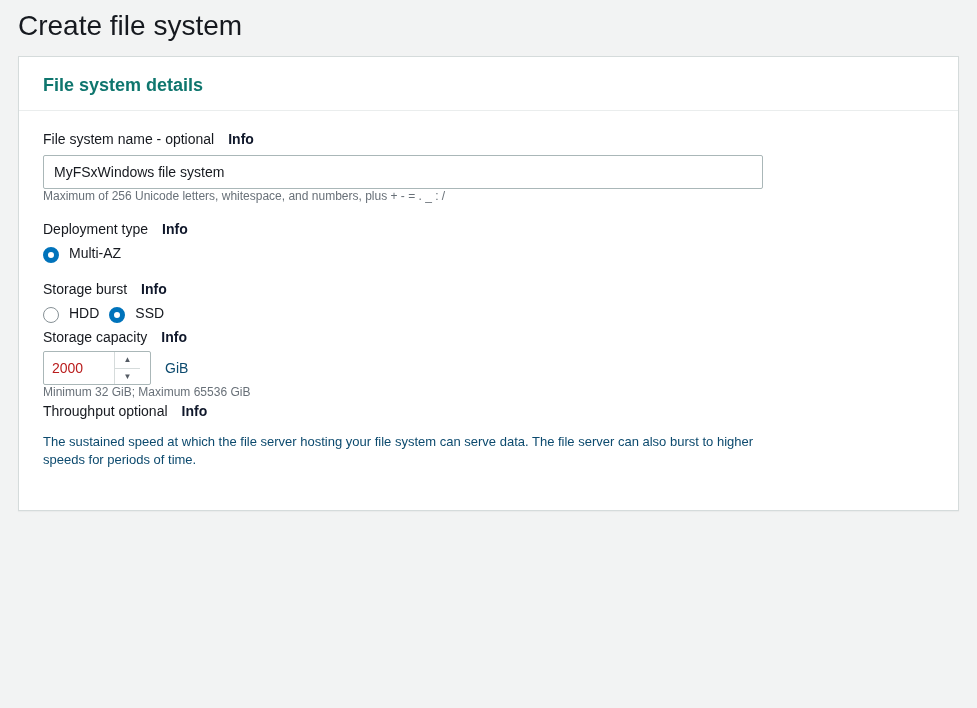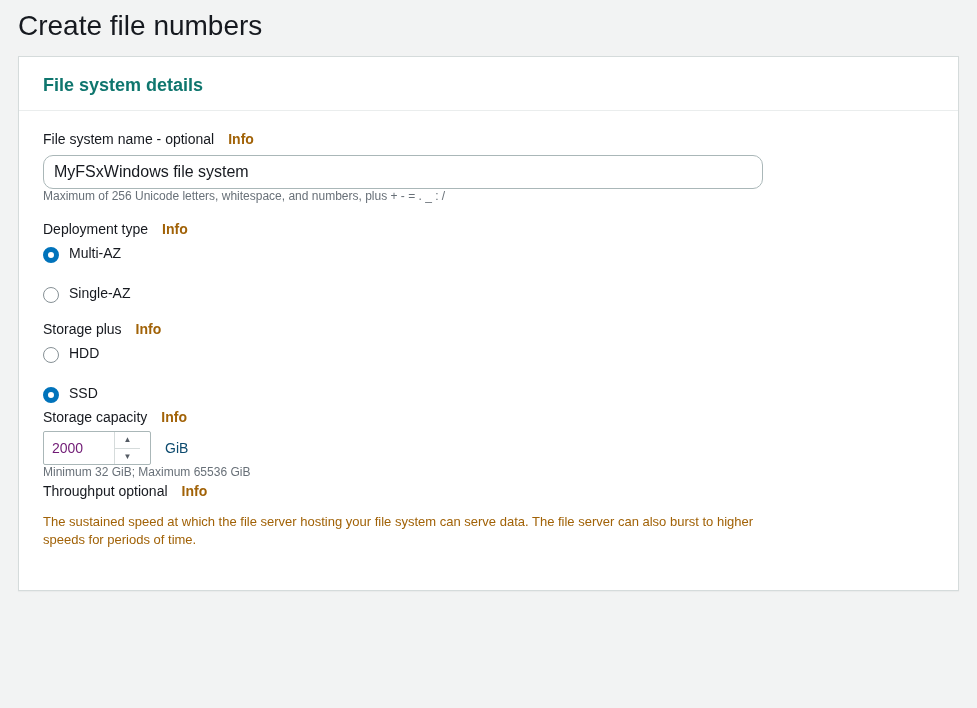--- a/index.html
+++ b/index.html
@@ -48,46 +48,46 @@
     margin-bottom: 8px;
   }
   .label-row.nogap { margin-bottom: 4px; }
   .field-label {
     font-size: 14px;
     color: #16191f;
   }
   .info-link {
     font-size: 14px;
     font-weight: 700;
-    color: #a16207;
+    color: #0f172a;
     cursor: pointer;
   }
   .text-input {
     width: 720px;
     max-width: 100%;
     height: 34px;
     border: 1px solid #aab7b8;
-    border-radius: 10px;
+    border-radius: 2px;
     padding: 4px 10px;
-    font-size: 16px;
+    font-size: 14px;
     color: #16191f;
     background: #fff;
   }
   .helper {
     font-size: 12px;
     color: #687078;
   }
   .desc {
     font-size: 13px;
-    color: #a16207;
+    color: #0c4a6e;
     margin-top: 14px;
     max-width: 720px;
     line-height: 1.35;
   }
-  .radio-list { display: flex; flex-direction: column; gap: 22px; margin-top: 6px; }
+  .radio-list { display: flex; flex-direction: row; gap: 10px; margin-top: 6px; }
   .radio-item { display: flex; align-items: flex-start; gap: 10px; cursor: pointer; }
   .radio-item .text { display: flex; flex-direction: column; }
   .radio-item .r-label { font-size: 14px; color: #16191f; }
   .radio-item .r-sub { font-size: 13px; color: #687078; margin-top: 2px; }
   .radio-circle {
     width: 16px; height: 16px;
     border: 1px solid #879196;
     border-radius: 50%;
     flex: 0 0 auto;
     margin-top: 2px;
@@ -102,21 +102,21 @@
     border-radius: 2px;
     height: 34px;
     width: 108px;
     background: #fff;
   }
   .number-input-wrap input {
     border: none; outline: none;
     width: 70px;
     padding: 4px 8px;
     font-size: 14px;
-    color: #701a75;
+    color: #b91c1c;
     background: transparent;
   }
   .spinner {
     display: flex; flex-direction: column;
     border-left: 1px solid #d5dbdb;
     width: 26px; height: 100%;
   }
   .spinner .btn {
     flex: 1;
     display: flex; align-items: center; justify-content: center;
@@ -124,21 +124,21 @@
     color: #545b64;
     cursor: pointer;
   }
   .spinner .btn + .btn { border-top: 1px solid #d5dbdb; }
   .unit { font-size: 14px; color: #0c4a6e; }
 </style>
 </head>
 <body>
 
 <div class="page">
-  <h1 class="page-title">Create file numbers</h1>
+  <h1 class="page-title">Create file system</h1>
 
   <div class="panel">
     <div class="panel-header">
       <h2>File system details</h2>
     </div>
 
     <div class="panel-body">
 
       <div class="field-group">
         <div class="label-row">
@@ -154,32 +154,26 @@
           <span class="field-label">Deployment type</span>
           <span class="info-link">Info</span>
         </div>
         <div class="radio-list">
           <div class="radio-item">
             <div class="radio-circle selected"></div>
             <div class="text">
                 <span class="r-label">Multi-AZ</span>
               </div>
           </div>
-          <div class="radio-item">
-            <div class="radio-circle"></div>
-            <div class="text">
-                <span class="r-label">Single-AZ</span>
-              </div>
-          </div>
         </div>
       </div>
 
       <div class="field-group tight">
         <div class="label-row">
-          <span class="field-label">Storage plus</span>
+          <span class="field-label">Storage burst</span>
           <span class="info-link">Info</span>
         </div>
         <div class="radio-list">
           <div class="radio-item">
             <div class="radio-circle"></div>
             <div class="text">
                 <span class="r-label">HDD</span>
               </div>
           </div>
           <div class="radio-item">

